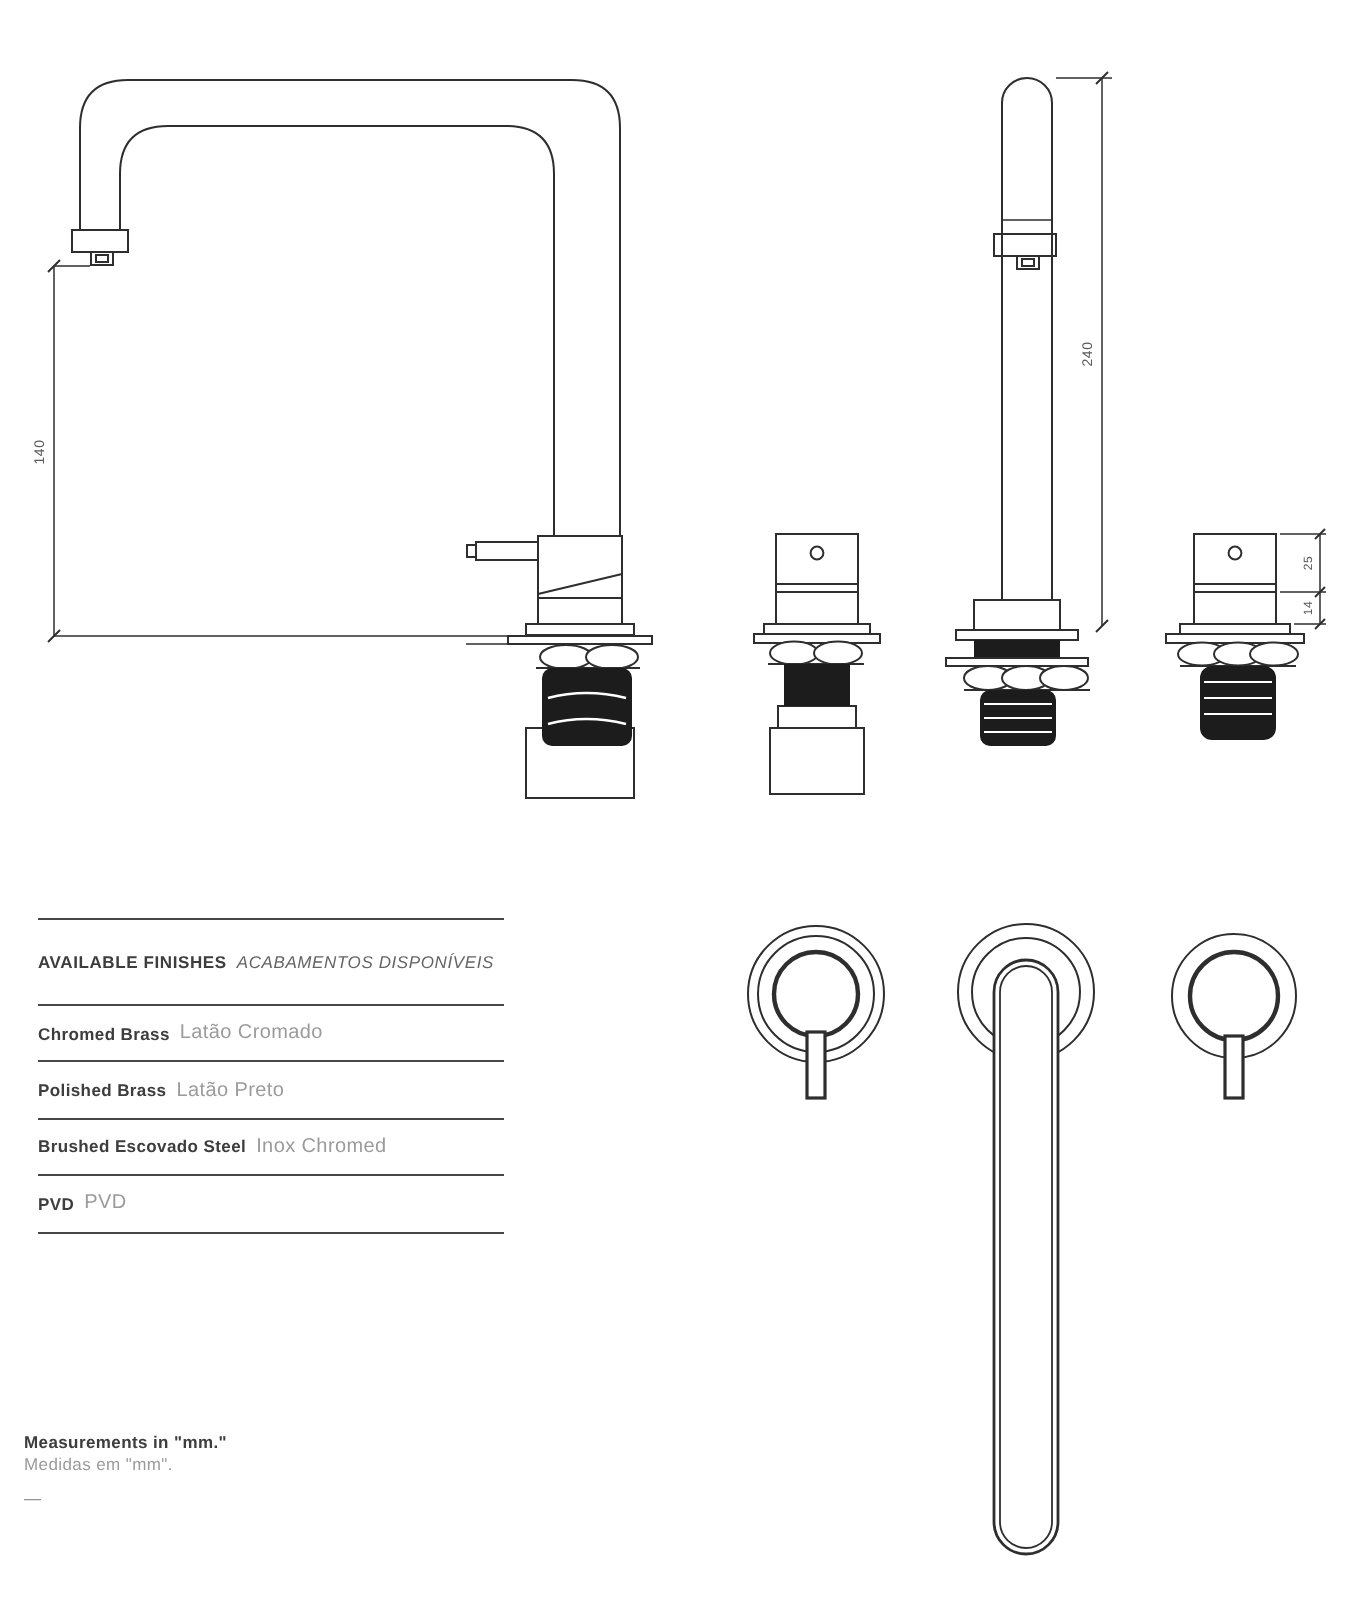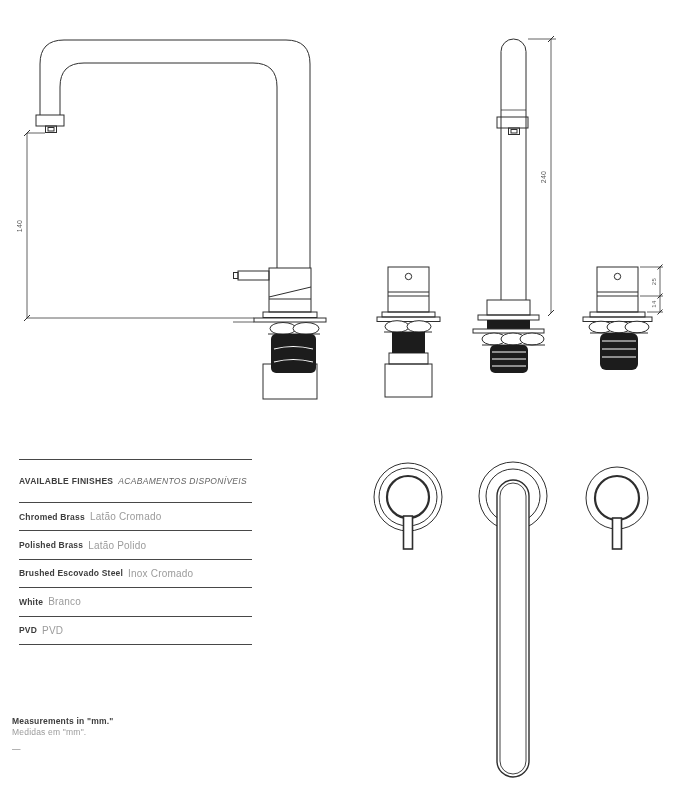--- a/index.html
+++ b/index.html
@@ -173,29 +173,25 @@
     <div class="frow header">
       <span class="t-en">AVAILABLE FINISHES</span>
       <span class="t-pt">ACABAMENTOS DISPONÍVEIS</span>
     </div>
     <div class="frow">
       <span class="en">Chromed Brass</span>
       <span class="pt">Latão Cromado</span>
     </div>
     <div class="frow">
       <span class="en">Polished Brass</span>
-      <span class="pt">Latão Polido</span>
+      <span class="pt">Latão Preto</span>
     </div>
     <div class="frow">
       <span class="en">Brushed Escovado Steel</span>
-      <span class="pt">Inox Cromado</span>
-    </div>
-    <div class="frow">
-      <span class="en">White</span>
-      <span class="pt">Branco</span>
+      <span class="pt">Inox Chromed</span>
     </div>
     <div class="frow">
       <span class="en">PVD</span>
       <span class="pt">PVD</span>
     </div>
   </div>
 
   <div class="notes">
     <div class="note-bold">Measurements in "mm."</div>
     <div class="note-gray">Medidas em "mm".</div>

